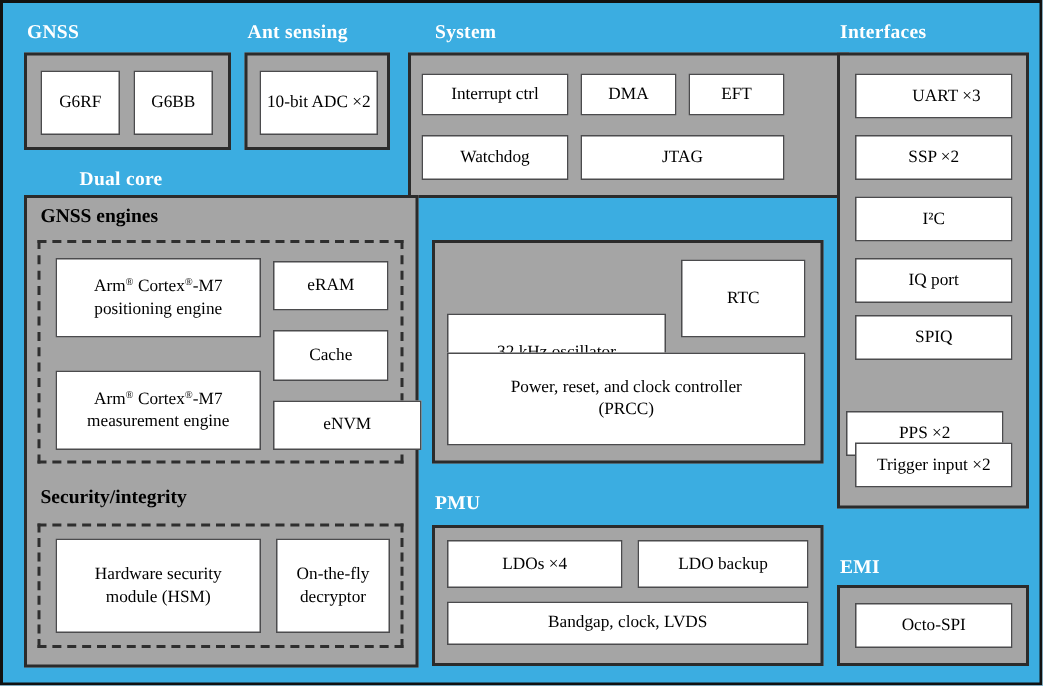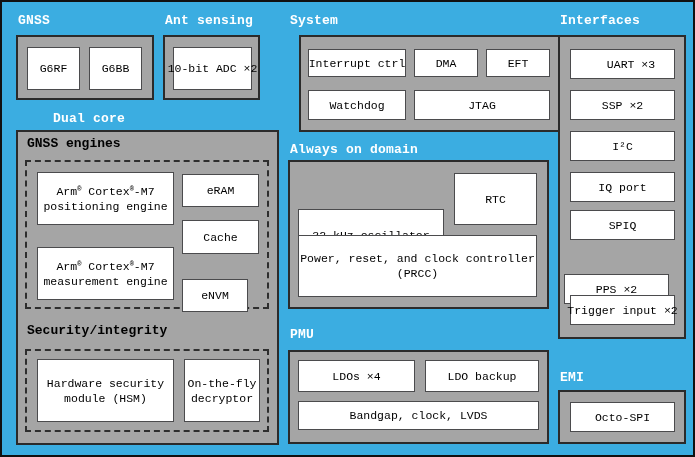--- a/index.html
+++ b/index.html
@@ -4,21 +4,21 @@
 <style>
   html, body { margin: 0; padding: 0; background: #ffffff; }
   .diagram {
     position: relative;
     width: 695px;
     height: 457px;
     box-sizing: border-box;
     background: #3BADE1;
     border: 2px solid #111111;
     overflow: hidden;
-    font-family: Liberation Mono, monospace;
+    font-family: Liberation Serif, serif;
   }
   .sec-label {
     position: absolute;
     color: #ffffff;
     font-size: 13px;
     font-weight: bold;
     white-space: nowrap;
     letter-spacing: 0.2px;
   }
   .panel {
@@ -66,21 +66,21 @@
     <div class="wbox" style="left:9px; top:10px; width:53px; height:43px;">G6RF</div>
     <div class="wbox" style="left:71px; top:10px; width:53px; height:43px;">G6BB</div>
   </div>
 
   <div class="sec-label" style="left:163px; top:11px;">Ant sensing</div>
   <div class="panel" style="left:161px; top:33px; width:97px; height:65px;">
     <div class="wbox" style="left:8px; top:10px; width:79px; height:43px;">10-bit ADC ×2</div>
   </div>
 
   <div class="sec-label" style="left:288px; top:11px;">System</div>
-  <div class="panel" style="left:297px; top:33px; width:294px; height:97px;">
+  <div class="panel" style="left:270px; top:33px; width:294px; height:97px;">
     <div class="wbox" style="left:7px; top:12px; width:98px; height:28px;">Interrupt ctrl</div>
     <div class="wbox" style="left:113px; top:12px; width:64px; height:28px;">DMA</div>
     <div class="wbox" style="left:185px; top:12px; width:64px; height:28px;">EFT</div>
     <div class="wbox" style="left:7px; top:53px; width:98px; height:30px;">Watchdog</div>
     <div class="wbox" style="left:113px; top:53px; width:136px; height:30px;">JTAG</div>
   </div>
 
   <div class="sec-label" style="left:558px; top:11px;">Interfaces</div>
   <div class="panel" style="left:556px; top:33px; width:128px; height:304px;">
     <div class="wbox" style="left:10px; top:12px; width:105px; height:30px;padding-left:17px;">UART ×3</div>
@@ -100,37 +100,36 @@
       <div class="wbox" style="left:10px; top:10px; width:137px; height:53px;">
         <span><span>Arm</span><sup>®</sup><span> Cortex</span><sup>®</sup><span>-M7</span></span>
         <span>positioning engine</span>
       </div>
       <div class="wbox" style="left:155px; top:12px; width:77px; height:33px;">eRAM</div>
       <div class="wbox" style="left:155px; top:58px; width:77px; height:34px;">Cache</div>
       <div class="wbox" style="left:10px; top:85px; width:137px; height:53px;">
         <span><span>Arm</span><sup>®</sup><span> Cortex</span><sup>®</sup><span>-M7</span></span>
         <span>measurement engine</span>
       </div>
-      <div class="wbox" style="left:155px; top:117px; width:66px; height:33px;">eNVM</div>
+      <div class="wbox" style="left:155px; top:105px; width:99px; height:33px;">eNVM</div>
     </div>
 
     <div class="sub-header" style="left:9px; top:191px;">Security/integrity</div>
     <div class="dashed" style="left:7px; top:217px; width:244px; height:83px;">
       <div class="wbox" style="left:10px; top:8px; width:137px; height:63px;">
         <span>Hardware security</span>
         <span>module (HSM)</span>
       </div>
       <div class="wbox" style="left:157px; top:8px; width:76px; height:63px;">
         <span>On-the-fly</span>
         <span>decryptor</span>
       </div>
     </div>
   </div>
 
-  <div class="sec-label" style="left:288px; top:140px;">Always on domain</div>
   <div class="panel" style="left:286px; top:158px; width:261px; height:149px;">
     <div class="wbox" style="left:8px; top:11px; width:146px; height:52px;margin-top:36px;">32 kHz oscillator</div>
     <div class="wbox" style="left:164px; top:11px; width:83px; height:52px;">RTC</div>
     <div class="wbox" style="left:8px; top:73px; width:239px; height:62px;">
       <span>Power, reset, and clock controller</span>
       <span>(PRCC)</span>
     </div>
   </div>
 
   <div class="sec-label" style="left:288px; top:325px;">PMU</div>

